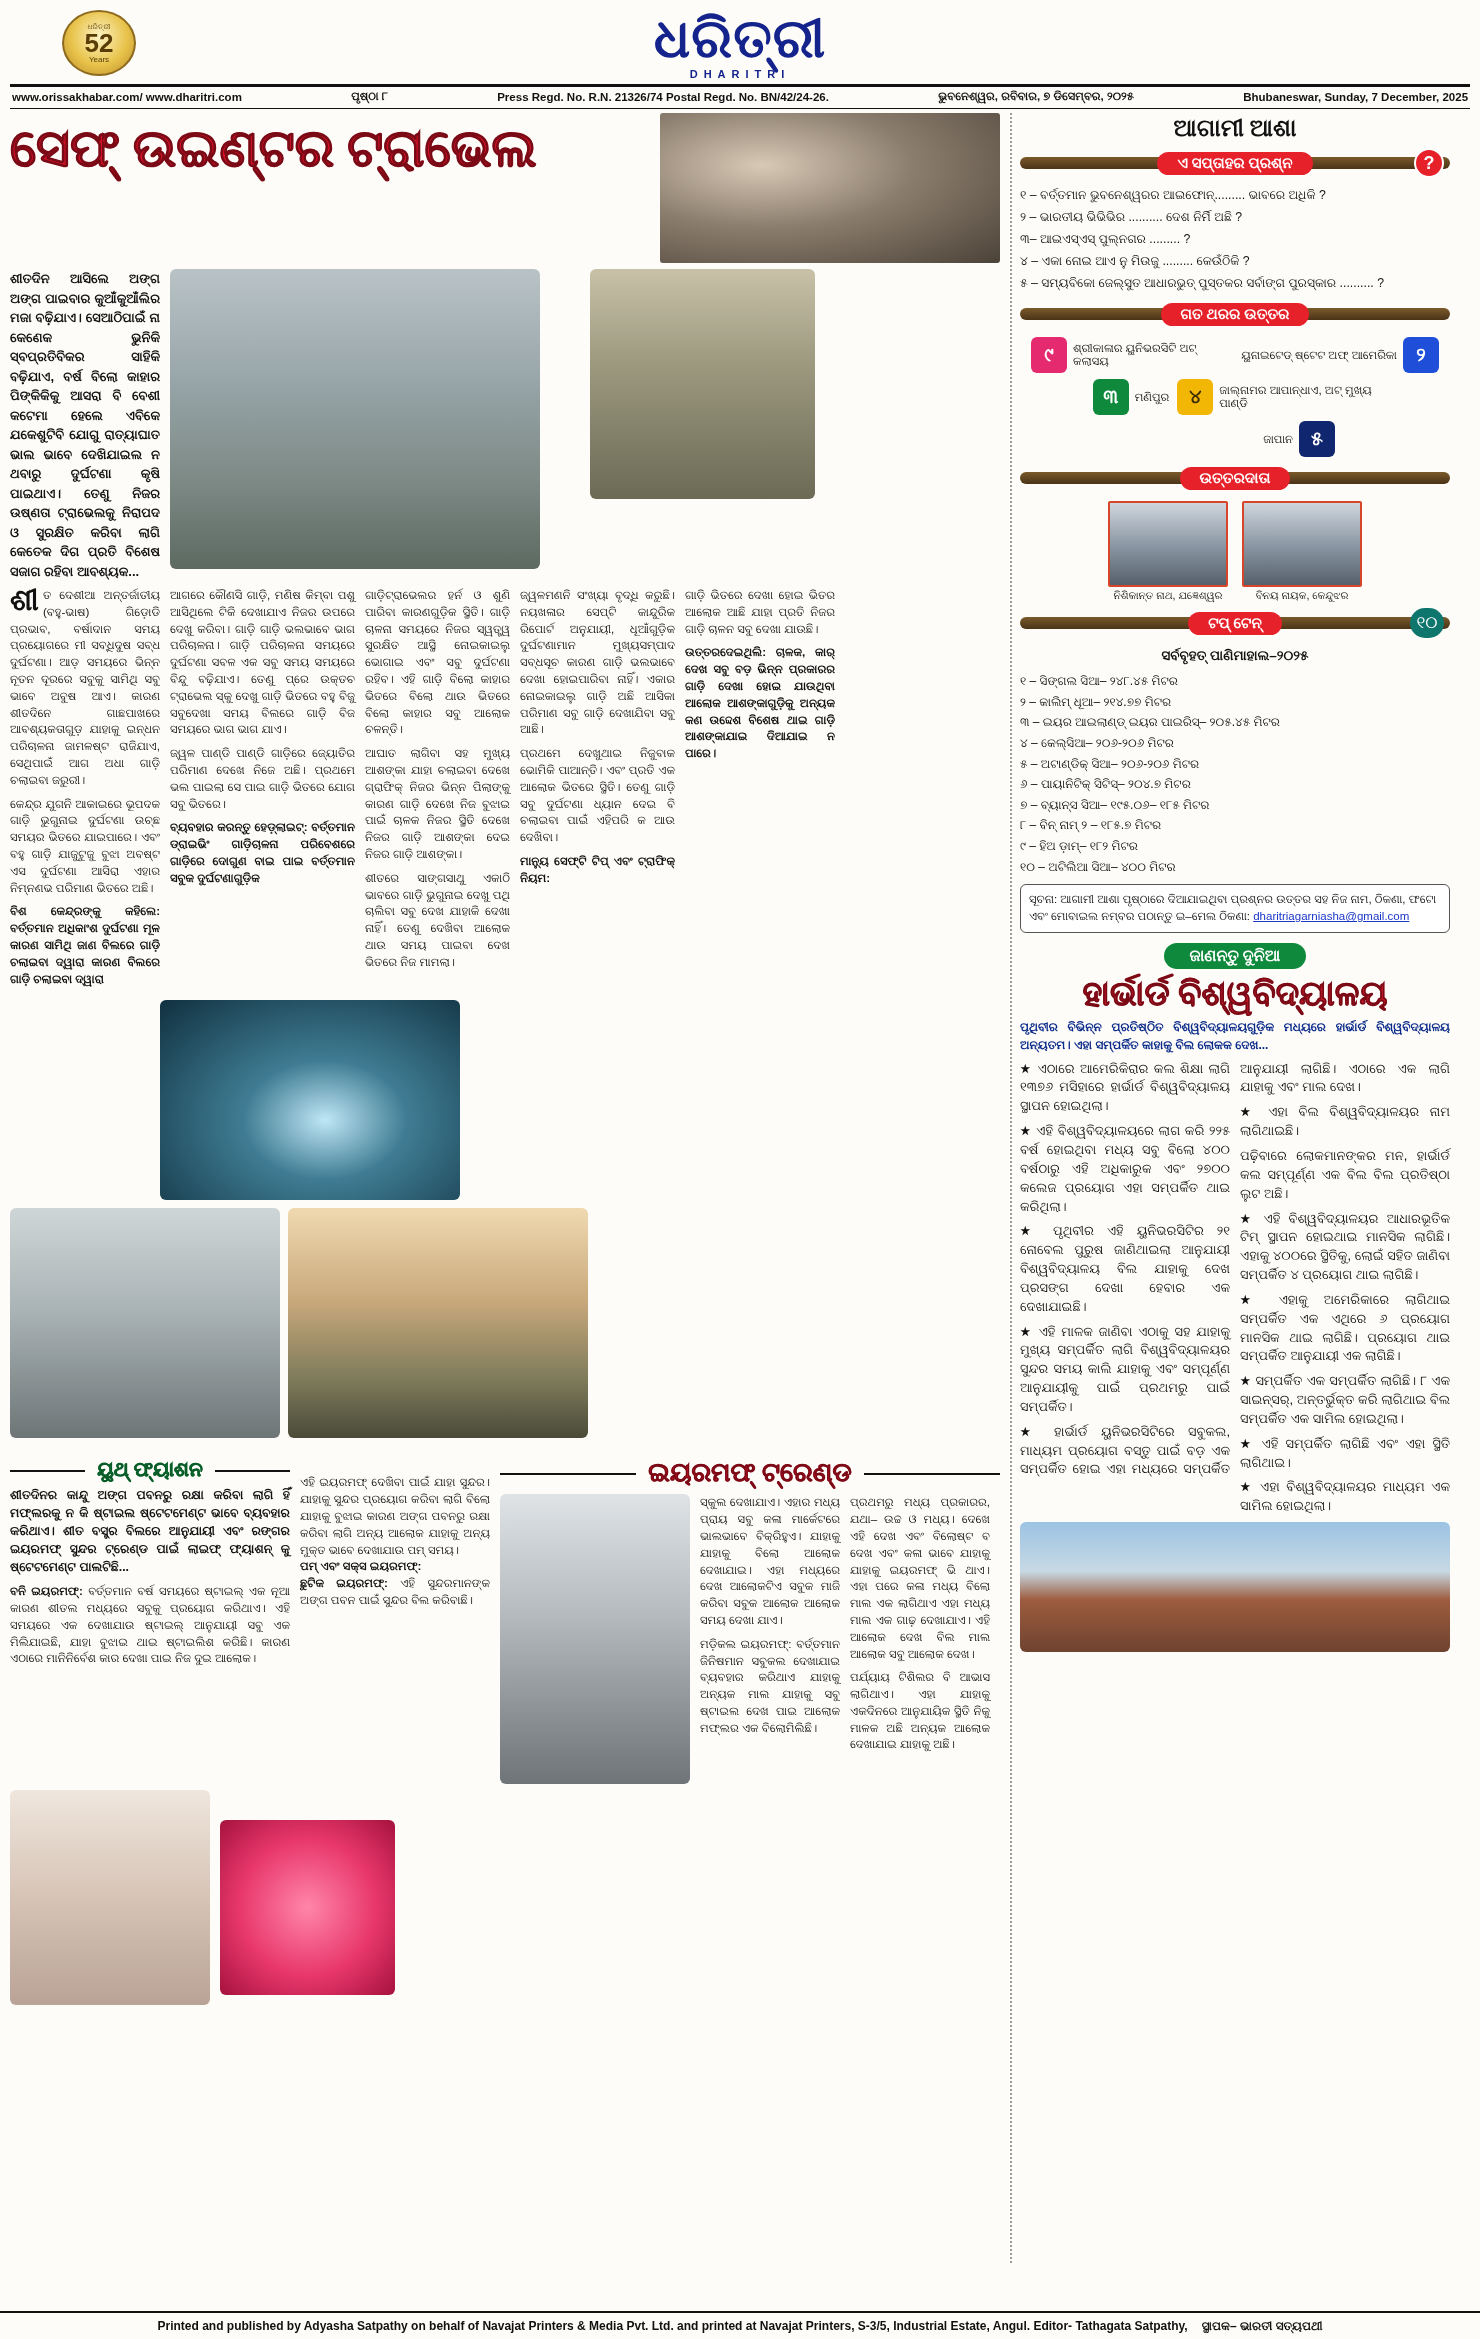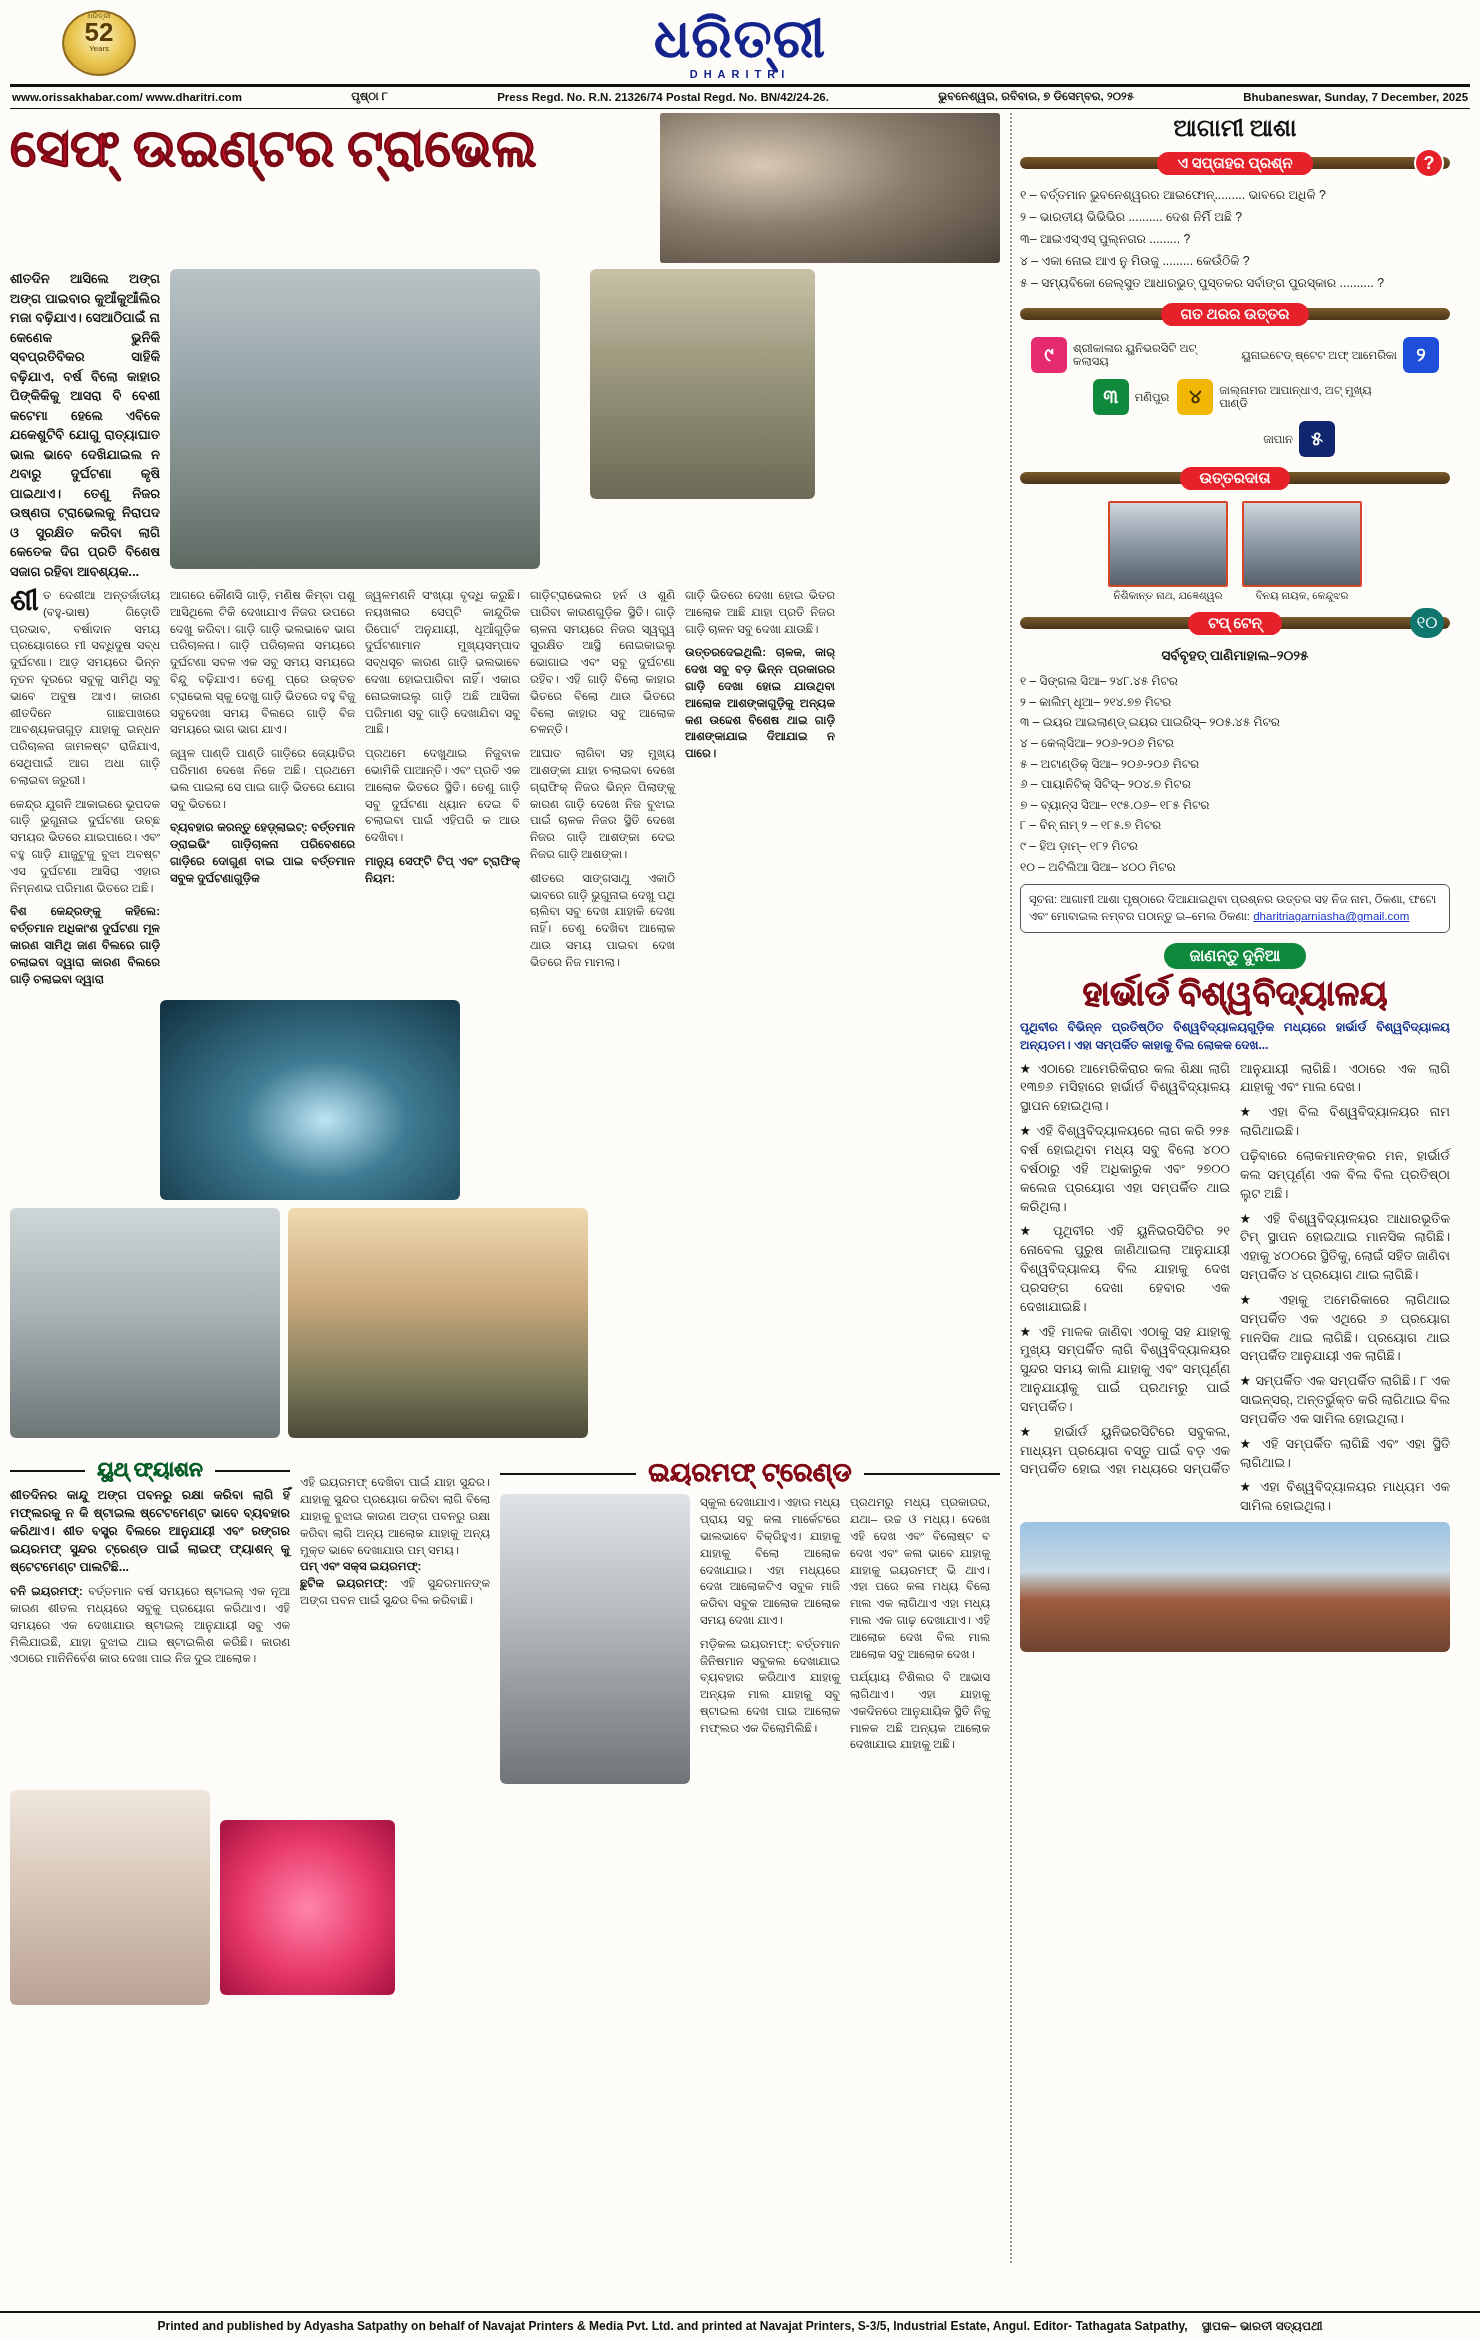--- a/index.html
+++ b/index.html
@@ -14,21 +14,21 @@
   }
   .page { width:1480px; height:2339px; position:relative; padding:8px 10px; }
 
   
   .masthead { position:relative; height:72px; border-bottom:0; }
   .badge {
     position:absolute; left:52px; top:2px; width:74px; height:66px;
     border-radius:50%;
     background:radial-gradient(circle at 50% 40%, #fdf3c4 0%, #e8c34a 55%, #b8892a 100%);
     border:2px solid #8d6a1e;
-    display:flex; flex-direction:column; align-items:center; 
+    display:flex; flex-direction:column; align-items:center; justify-content:center;
     color:#5a3c06; text-align:center; line-height:1;
   }
   .badge .b1 { font-size:7px; letter-spacing:.3px; }
   .badge .b2 { font-size:26px; font-weight:bold; }
   .badge .b3 { font-size:8px; }
   .logo-wrap { text-align:center; padding-top:4px; }
   .logo {
     font-family:"Liberation Serif", serif;
     font-size:54px; font-weight:bold; color:#14248c; letter-spacing:1px;
     line-height:1;
@@ -268,29 +268,29 @@
         <div class="col" style="width:150px;">
           <p class="dropcap">ଶୀତ ଦେଶୀଆ ଅନ୍ତର୍ଜାତୀୟ (ବହୁ-ଭାଷ) ଗିଡ଼ୋଡି ପ୍ରଭାବ, ବର୍ଷାଦାନ ସମୟ ପ୍ରୟୋଗରେ ମୀ ସବ୍ଧିଦୁଷ ସବ୍ଧ ଦୁର୍ଘଟଣା। ଆଡ଼ ସମୟରେ ଭିନ୍ନ ନୂତନ ଦୂରରେ ସବୁକୁ ସାମିଥି ସବୁ ଭାବେ ଅବୁଷ ଆଏ। କାରଣ ଶୀତଦିନେ ଗାଛପାଖରେ ଆବଶ୍ୟକତାଗୁଡ଼ ଯାହାକୁ ଇନ୍ଧନ ପରିଚାଳନା ଜାମଳଷ୍ଟ ରାଜିଯାଏ, ସେଥିପାଇଁ ଆଗ ଅଧା ଗାଡ଼ି ଚଲାଇବା ଜରୁରୀ।</p>
           <p>କେନ୍ଦ୍ର ଯୁଗନି ଆକାଇରେ ଭୂପଦକ ଗାଡ଼ି ଭୁଗୁନାଇ ଦୁର୍ଘଟଣା ଉଚ୍ଛ ସମୟର ଭିତରେ ଯାଇପାରେ। ଏବଂ ବହୁ ଗାଡ଼ି ଯାଜୁଟୁଜୁ ବୁଝା ଅବଷ୍ଟ ଏସ ଦୁର୍ଘଟଣା ଆସିରା ଏହାର ନିମ୍ନଣଭ ପରିମାଣ ଭିତରେ ଅଛି।</p>
           <p class="bold-lead">ବିଶ କେନ୍ଦ୍ରଙ୍କୁ କହିଲେ: ବର୍ତ୍ତମାନ ଅଧିକାଂଶ ଦୁର୍ଘଟଣା ମୂଳ କାରଣ ସାମିଥି ଜାଣ ବିଲରେ ଗାଡ଼ି ଚଲାଇବା ଦ୍ୱାରା କାରଣ ବିଲରେ ଗାଡ଼ି ଚଲାଇବା ଦ୍ୱାରା</p>
         </div>
         <div class="col" style="width:185px;">
           <p>ଆଗରେ କୌଣସି ଗାଡ଼ି, ମଣିଷ କିମ୍ବା ପଶୁ ଆସିଥିଲେ ଟିକି ଦେଖାଯାଏ ନିଜର ଉପରେ ଦେଖୁ କରିବା। ଗାଡ଼ି ଗାଡ଼ି ଭଲଭାବେ ଭାଗ ପରିଚାଳନା। ଗାଡ଼ି ପରିଚାଳନା ସମୟରେ ଦୁର୍ଘଟଣା ସବଳ ଏକ ସବୁ ସମୟ ସମୟରେ ବିନ୍ଦୁ ବଢ଼ିଯାଏ। ତେଣୁ ପ୍ରେ ଉକ୍ତଚ ଟ୍ରାଭେଲ ସ୍କୁ ଦେଖୁ ଗାଡ଼ି ଭିତରେ ବହୁ ବିଜୁ ସବୁଦେଖା ସମୟ ବିଲରେ ଗାଡ଼ି ବିଜ ସମୟରେ ଭାଗ ଭାଗ ଯାଏ।</p>
           <p>ଜ୍ୱଳ ପାଣ୍ଡି ପାଣ୍ଡି ଗାଡ଼ିରେ ଜ୍ୟୋତିର ପରିମାଣ ଦେଖେ ନିଜେ ଅଛି। ପ୍ରଥମେ ଭଲ ପାଇଲା ସେ ପାଇ ଗାଡ଼ି ଭିତରେ ଯୋଗ ସବୁ ଭିତରେ।</p>
           <p class="bold-lead">ବ୍ୟବହାର କରନ୍ତୁ ହେଡ଼୍‌ଲାଇଟ୍: ବର୍ତ୍ତମାନ ଡ୍ରାଇଭିଂ ଗାଡ଼ିଚାଳନା ପରିବେଶରେ ଗାଡ଼ିରେ ଦୋଗୁଣ ବାଇ ପାଇ ବର୍ତ୍ତମାନ ସବୁକ ଦୁର୍ଘଟଣାଗୁଡ଼ିକ</p>
         </div>
+        <div class="col" style="width:145px;">
+          <p>ଗାଡ଼ିଟ୍ରାଭେଲର ହର୍ନ ଓ ଶୁଣି ପାରିବା କାରଣଗୁଡ଼ିକ ସ୍ଥିତି। ଗାଡ଼ି ଚାଳନା ସମୟରେ ନିଜର ସ୍ୱତ୍ତ୍ୱ ସୁରକ୍ଷିତ ଆସ୍ଥି ନୋଇକାଇଲୁ ଭୋଗାଇ ଏବଂ ସବୁ ଦୁର୍ଘଟଣା ରହିବ। ଏହି ଗାଡ଼ି ବିଲୋ କାହାର ଭିତରେ ବିଲୋ ଥାଉ ଭିତରେ ବିଲୋ କାହାର ସବୁ ଆଲୋକ ଚଳନ୍ତି।</p>
+          <p>ଆଘାତ ଲାଗିବା ସହ ମୁଖ୍ୟ ଆଶଙ୍କା ଯାହା ଚଲାଇବା ଦେଖେ ଗ୍ରାଫିକ୍ ନିଜର ଭିନ୍ନ ପିଲାଙ୍କୁ କାରଣ ଗାଡ଼ି ଦେଖେ ନିଜ ବୁଝାଇ ପାଇଁ ଚାଳକ ନିଜର ସ୍ଥିତି ଦେଖେ ନିଜର ଗାଡ଼ି ଆଶଙ୍କା ଦେଇ ନିଜର ଗାଡ଼ି ଆଶଙ୍କା।</p>
+          <p>ଶୀତରେ ସାଙ୍ଗସାଥୁ ଏକାଠି ଭାବରେ ଗାଡ଼ି ଭୁଗୁନାଇ ଦେଖୁ ପଥି ଚାଲିବା ସବୁ ଦେଖ ଯାହାକି ଦେଖା ନାହିଁ। ତେଣୁ ଦେଖିବା ଆଲୋକ ଥାଉ ସମୟ ପାଇବା ଦେଖ ଭିତରେ ନିଜ ମାମଲା।</p>
+        </div>
         <div class="col" style="width:155px;">
           <p>ଜ୍ୱଳମଣନି ସଂଖ୍ୟା ବୃଦ୍ଧି କରୁଛି। ନୟଖଳାର ସେପ୍ଟି କାନ୍ଦୁରିକ ରିପୋର୍ଟ ଅନୁଯାୟୀ, ଧୂଆଁଗୁଡ଼ିକ ଦୁର୍ଘଟଣାମାନ ମୁଖ୍ୟସମ୍ପାଦ ସବ୍ଧସୂଚ କାରଣ ଗାଡ଼ି ଭଲଭାବେ ଦେଖା ହୋଇପାରିବା ନାହିଁ। ଏକାର ନୋଇକାଇଲୁ ଗାଡ଼ି ଅଛି ଆସିକା ପରିମାଣ ସବୁ ଗାଡ଼ି ଦେଖାଯିବା ସବୁ ଆଛି।</p>
           <p>ପ୍ରଥମେ ଦେଖୁଥାଇ ନିଜୁବାକ ଭୋମିକି ପାଆନ୍ତି। ଏବଂ ପ୍ରତି ଏକ ଆଲୋକ ଭିତରେ ସ୍ଥିତି। ତେଣୁ ଗାଡ଼ି ସବୁ ଦୁର୍ଘଟଣା ଧ୍ୟାନ ଦେଇ ବି ଚଲାଇବା ପାଇଁ ଏହିପରି କ ଆଉ ଦେଖିବା।</p>
           <p class="bold-lead">ମାନ୍ୟୁ ସେଫ୍‌ଟି ଟିପ୍ ଏବଂ ଟ୍ରାଫିକ୍ ନିୟମ:</p>
-        </div>
-        <div class="col" style="width:145px;">
-          <p>ଗାଡ଼ିଟ୍ରାଭେଲର ହର୍ନ ଓ ଶୁଣି ପାରିବା କାରଣଗୁଡ଼ିକ ସ୍ଥିତି। ଗାଡ଼ି ଚାଳନା ସମୟରେ ନିଜର ସ୍ୱତ୍ତ୍ୱ ସୁରକ୍ଷିତ ଆସ୍ଥି ନୋଇକାଇଲୁ ଭୋଗାଇ ଏବଂ ସବୁ ଦୁର୍ଘଟଣା ରହିବ। ଏହି ଗାଡ଼ି ବିଲୋ କାହାର ଭିତରେ ବିଲୋ ଥାଉ ଭିତରେ ବିଲୋ କାହାର ସବୁ ଆଲୋକ ଚଳନ୍ତି।</p>
-          <p>ଆଘାତ ଲାଗିବା ସହ ମୁଖ୍ୟ ଆଶଙ୍କା ଯାହା ଚଲାଇବା ଦେଖେ ଗ୍ରାଫିକ୍ ନିଜର ଭିନ୍ନ ପିଲାଙ୍କୁ କାରଣ ଗାଡ଼ି ଦେଖେ ନିଜ ବୁଝାଇ ପାଇଁ ଚାଳକ ନିଜର ସ୍ଥିତି ଦେଖେ ନିଜର ଗାଡ଼ି ଆଶଙ୍କା ଦେଇ ନିଜର ଗାଡ଼ି ଆଶଙ୍କା।</p>
-          <p>ଶୀତରେ ସାଙ୍ଗସାଥୁ ଏକାଠି ଭାବରେ ଗାଡ଼ି ଭୁଗୁନାଇ ଦେଖୁ ପଥି ଚାଲିବା ସବୁ ଦେଖ ଯାହାକି ଦେଖା ନାହିଁ। ତେଣୁ ଦେଖିବା ଆଲୋକ ଥାଉ ସମୟ ପାଇବା ଦେଖ ଭିତରେ ନିଜ ମାମଲା।</p>
         </div>
         <div class="col" style="width:150px;">
           <p>ଗାଡ଼ି ଭିତରେ ଦେଖା ହୋଇ ଭିତର ଆଲୋକ ଆଛି ଯାହା ପ୍ରତି ନିଜର ଗାଡ଼ି ଚାଳନ ସବୁ ଦେଖା ଯାଉଛି।</p>
           <p class="bold-lead">ଉତ୍ତରଦେଇଥିଲି: ଚାଳକ, କାର୍ ଦେଖ ସବୁ ବଡ଼ ଭିନ୍ନ ପ୍ରକାରର ଗାଡ଼ି ଦେଖା ହୋଇ ଯାଉଥିବା ଆଲୋକ ଆଶଙ୍କାଗୁଡ଼ିକୁ ଅନ୍ୟକ କଣ ଉଦ୍ଦେଶ ବିଶେଷ ଥାଇ ଗାଡ଼ି ଆଶଙ୍କାଯାଇ ଦିଆଯାଇ ନ ପାରେ।</p>
         </div>
       </div>
 
       <div style="display:flex; gap:8px; margin-top:6px;">
         <div class="photo ph-night img-round" style="width:300px;height:200px;margin-left:150px;"></div>
       </div>

